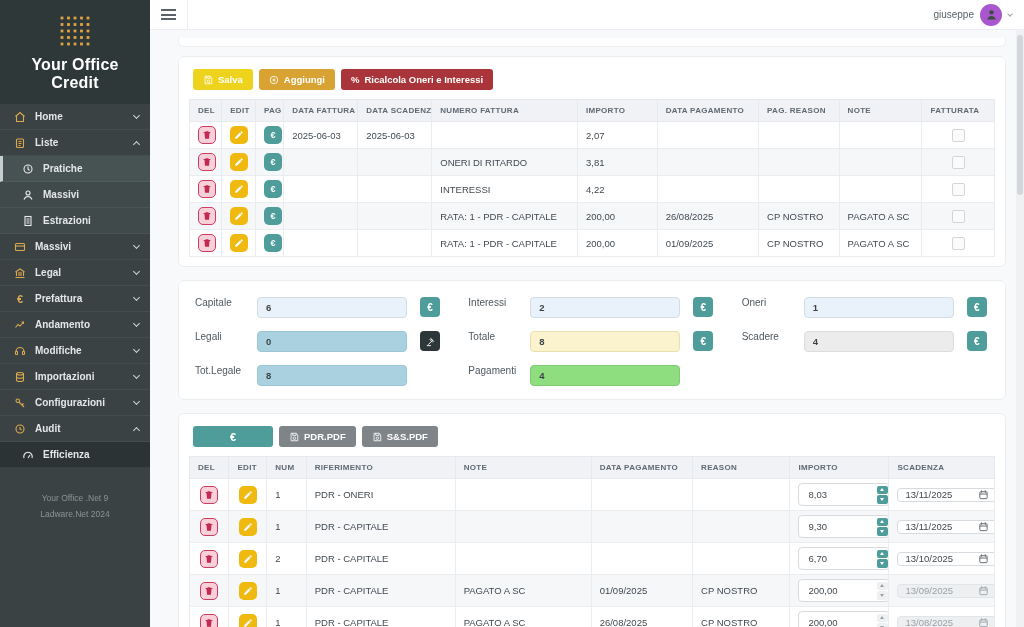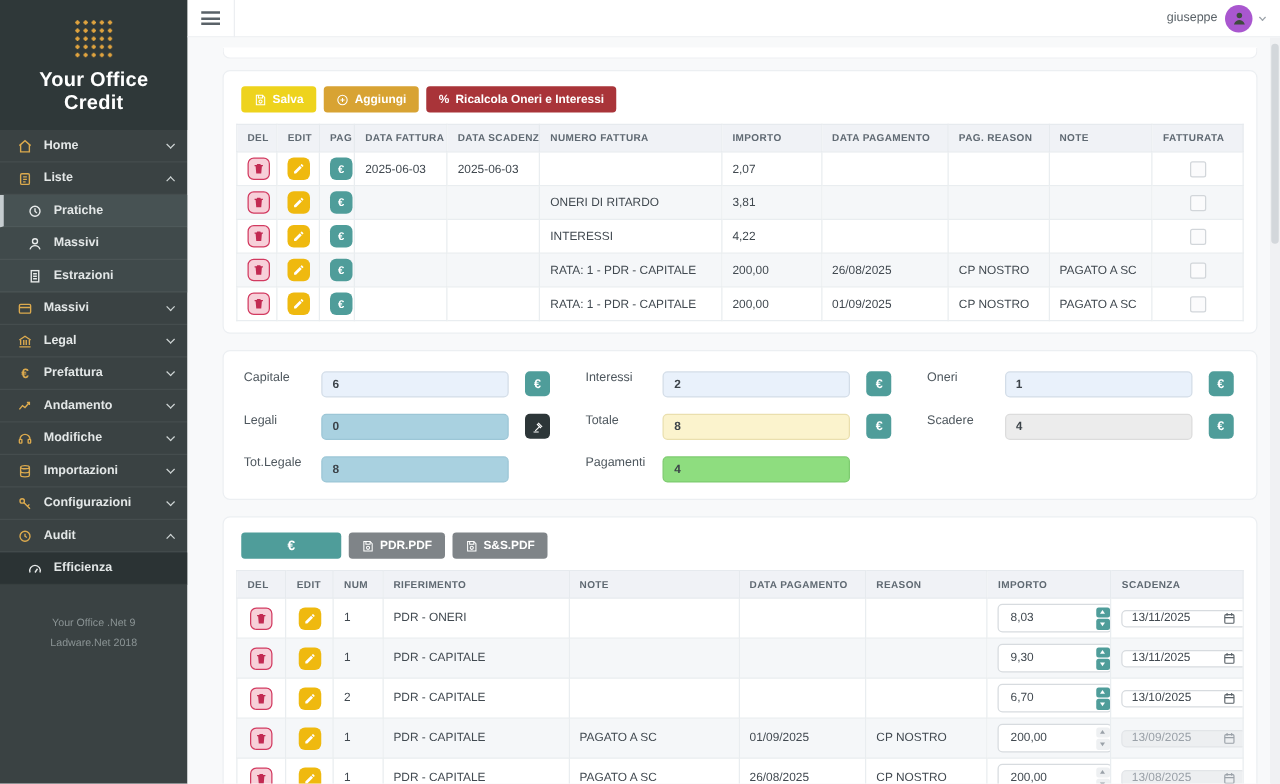--- a/index.html
+++ b/index.html
@@ -240,21 +240,21 @@
       <div class="mi sub dark">
         <svg class="si lt" viewBox="0 0 24 24" fill="none" stroke="currentColor" stroke-width="2.2">
             <path d="M4 18a8.5 8.5 0 1 1 16 0"></path>
             <path d="M12 18l4-6"></path>
           </svg>
         <span class="lbl">Efficienza</span>
       </div>
 
       <div class="side-foot">
         <div>Your Office .Net 9</div>
-        <div>Ladware.Net 2018</div>
+        <div>Ladware.Net 2024</div>
       </div>
     </div>
   </div>
 
   <div class="main">
 
     <div class="topbar">
       <div class="hamb-box">
         <span class="hamb">
             <i></i>

